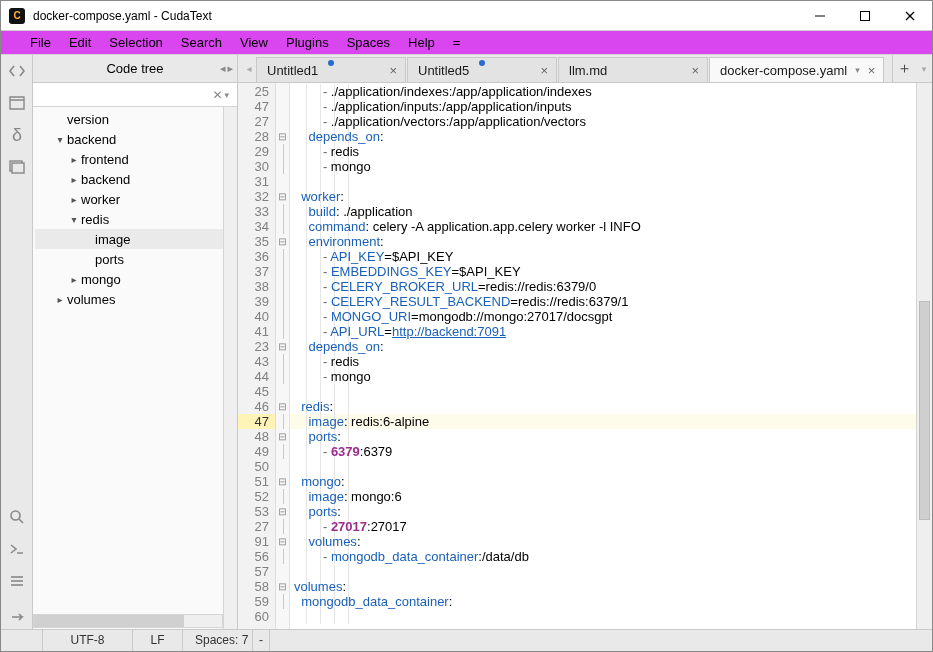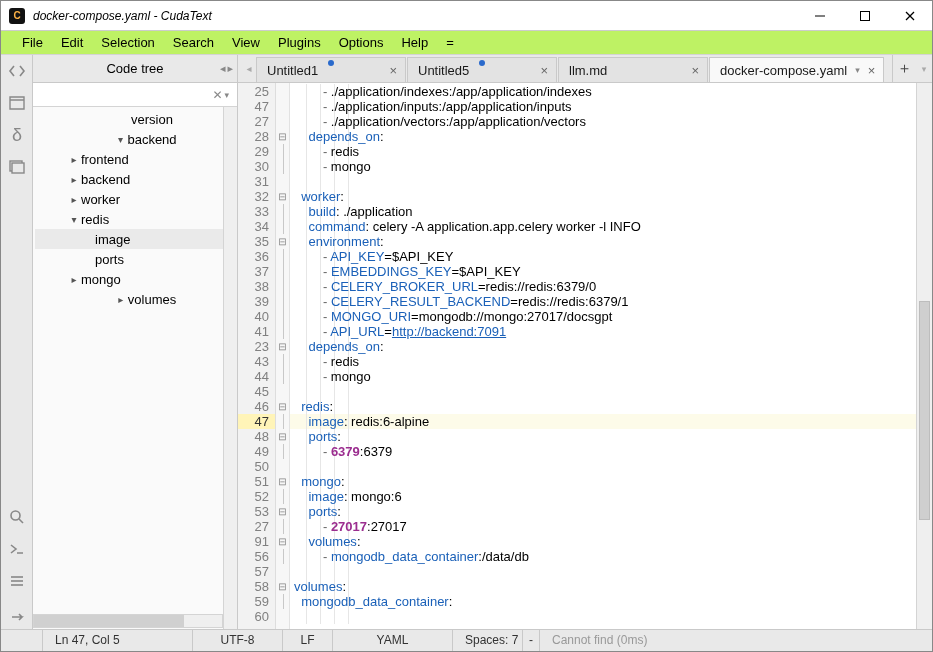--- a/index.html
+++ b/index.html
@@ -1,45 +1,45 @@
 <!DOCTYPE html>
 <html><head>
 <meta charset="utf-8">
 <style>
   * { box-sizing: border-box; margin: 0; padding: 0; font-family: "Segoe UI", Tahoma, sans-serif; }
   body { width: 933px; height: 652px; background: #fff; overflow: hidden; border: 1px solid #888; display:flex; flex-direction:column; }
   
   .titlebar { height: 30px; background: #fff; display:flex; align-items:center; border-bottom:1px solid #ccc; }
   .titlebar .icon { width:16px; height:16px; margin:0 8px; background:#111; border-radius:3px; display:flex; align-items:center; justify-content:center; color:#ffb347; font-size:10px; font-weight:bold; }
-  .titlebar .title { font-size:12px; color:#000; flex:1;font-style:italic; }
+  .titlebar .title { font-size:12px; color:#000; flex:1; }
   .titlebar .winbtns { display:flex; }
   .winbtn { width:45px; height:30px; display:flex; align-items:center; justify-content:center; font-size:12px; }
   
-  .menubar { height:24px; background:#bef264; display:flex; align-items:center; padding:0 12px; border-bottom:1px solid #d4d4d4; }
+  .menubar { height:24px; background:#d946ef; display:flex; align-items:center; padding:0 20px; border-bottom:1px solid #d4d4d4; }
   .menuitem { padding:2px 9px; font-size:13px; color:#000; }
   
   .main { flex:1; display:flex; min-height:0; }
   .lefticons { width:32px; background:#e9e9e9; border-right:1px solid #c9c9c9; display:flex; flex-direction:column; }
   .lefticons .topset, .lefticons .botset { display:flex; flex-direction:column; }
   .lefticons .topset { }
   .lefticons .spacer { flex:1; }
   .licon { width:32px; height:32px; display:flex; align-items:center; justify-content:center; color:#888; font-size:16px; }
   
   .sidebar { width:205px; background:#fafafa; border-right:1px solid #c9c9c9; display:flex; flex-direction:column; }
   .sidebar-header { height:28px; background:#e9e9e9; border-bottom:1px solid #c9c9c9; display:flex; align-items:center; justify-content:center; font-size:13px; position:relative; }
   .sidebar-header .arrows { position:absolute; right:4px; display:flex; gap:2px; color:#888; font-size:11px; }
   .sidebar-search { height:24px; display:flex; align-items:center; border-bottom:1px solid #d4d4d4; padding:0 4px; background:#fff; }
   .sidebar-search input { flex:1; border:none; outline:none; font-size:12px; background:transparent; }
   .sidebar-search .xbtn { color:#888; font-size:12px; padding:0 4px; display:flex; align-items:center; gap:2px; }
   .sidebar-search .dd { color:#888; font-size:9px; }
   .tree { flex:1; overflow:auto; padding:2px 0 2px 2px; font-size:13px; position:relative; }
   .treenode { height:20px; display:flex; align-items:center; padding-left:6px; white-space:nowrap; cursor:default; }
   .treenode .tw { width:14px; display:inline-flex; justify-content:center; color:#555; font-size:10px; }
   .treenode.selected { background:#eaeaea; }
-  .treenode.lvl1 { padding-left:18px;justify-content:center; }
+  .treenode.lvl1 { padding-left:18px; }
   .treenode.lvl2 { padding-left:32px; }
   .treenode.lvl3 { padding-left:46px; }
   .tree-scroll { position:absolute; bottom:1px; left:0; right:14px; height:14px; background:#efefef; border:1px solid #d4d4d4; display:flex; }
   .tree-scroll .thumb { width:80%; background:#d0d0d0; }
   .tree-vscroll { position:absolute; top:0; bottom:0; right:0; width:14px; background:#efefef; border-left:1px solid #d4d4d4; }
   
   .editor-area { flex:1; display:flex; flex-direction:column; min-width:0; }
   .tabbar { height:28px; background:#e9e9e9; display:flex; align-items:stretch; border-bottom:1px solid #c9c9c9; padding-left:4px; position:relative; }
   .tabbar .tabnav { width:14px; display:flex; align-items:center; justify-content:center; color:#aaa; font-size:10px; }
   .tab { display:flex; align-items:center; padding:0 8px 0 10px; border:1px solid #c9c9c9; border-bottom:none; background:#e3e3e3; margin-right:1px; margin-top:2px; font-size:13px; gap:8px; color:#1a1a1a; min-width:150px; position:relative; }
@@ -101,21 +101,21 @@
   </div>
 </div>
 
 <div class="menubar" id="menubar">
     <div class="menuitem">File</div>
     <div class="menuitem">Edit</div>
     <div class="menuitem">Selection</div>
     <div class="menuitem">Search</div>
     <div class="menuitem">View</div>
     <div class="menuitem">Plugins</div>
-    <div class="menuitem">Options</div>
+    <div class="menuitem">Spaces</div>
     <div class="menuitem">Help</div>
     <div class="menuitem">=</div>
   </div>
 
 <div class="main">
   <div class="lefticons">
     <div class="topset">
       <div class="licon">
           <svg width="18" height="18" viewBox="0 0 18 18">
             <path d="M6 4 L2 9 L6 14 M12 4 L16 9 L12 14" fill="none" stroke="#888" stroke-width="1.6"></path>
@@ -334,20 +334,17 @@
       <div class="code" id="code"><div class="line"><span class="indent-guide" style="left: 16px;"></span><span class="indent-guide" style="left: 30px;"></span><span class="indent-guide" style="left: 44px;"></span><span class="indent-guide" style="left: 58px;"></span><span style="position: relative;">        <span class="tok-punct">-</span> ./application/indexes:/app/application/indexes</span></div><div class="line"><span class="indent-guide" style="left: 16px;"></span><span class="indent-guide" style="left: 30px;"></span><span class="indent-guide" style="left: 44px;"></span><span class="indent-guide" style="left: 58px;"></span><span style="position: relative;">        <span class="tok-punct">-</span> ./application/inputs:/app/application/inputs</span></div><div class="line"><span class="indent-guide" style="left: 16px;"></span><span class="indent-guide" style="left: 30px;"></span><span class="indent-guide" style="left: 44px;"></span><span class="indent-guide" style="left: 58px;"></span><span style="position: relative;">        <span class="tok-punct">-</span> ./application/vectors:/app/application/vectors</span></div><div class="line"><span class="indent-guide" style="left: 16px;"></span><span class="indent-guide" style="left: 30px;"></span><span class="indent-guide" style="left: 44px;"></span><span class="indent-guide" style="left: 58px;"></span><span style="position: relative;">    <span class="tok-key">depends_on</span>:</span></div><div class="line"><span class="indent-guide" style="left: 16px;"></span><span class="indent-guide" style="left: 30px;"></span><span class="indent-guide" style="left: 44px;"></span><span class="indent-guide" style="left: 58px;"></span><span style="position: relative;">        <span class="tok-punct">-</span> redis</span></div><div class="line"><span class="indent-guide" style="left: 16px;"></span><span class="indent-guide" style="left: 30px;"></span><span class="indent-guide" style="left: 44px;"></span><span class="indent-guide" style="left: 58px;"></span><span style="position: relative;">        <span class="tok-punct">-</span> mongo</span></div><div class="line"><span class="indent-guide" style="left: 16px;"></span><span class="indent-guide" style="left: 30px;"></span><span class="indent-guide" style="left: 44px;"></span><span class="indent-guide" style="left: 58px;"></span><span style="position: relative;"></span></div><div class="line"><span class="indent-guide" style="left: 16px;"></span><span class="indent-guide" style="left: 30px;"></span><span class="indent-guide" style="left: 44px;"></span><span class="indent-guide" style="left: 58px;"></span><span style="position: relative;">  <span class="tok-key">worker</span>:</span></div><div class="line"><span class="indent-guide" style="left: 16px;"></span><span class="indent-guide" style="left: 30px;"></span><span class="indent-guide" style="left: 44px;"></span><span class="indent-guide" style="left: 58px;"></span><span style="position: relative;">    <span class="tok-key">build</span>: ./application</span></div><div class="line"><span class="indent-guide" style="left: 16px;"></span><span class="indent-guide" style="left: 30px;"></span><span class="indent-guide" style="left: 44px;"></span><span class="indent-guide" style="left: 58px;"></span><span style="position: relative;">    <span class="tok-key">command</span>: celery -A application.app.celery worker -l INFO</span></div><div class="line"><span class="indent-guide" style="left: 16px;"></span><span class="indent-guide" style="left: 30px;"></span><span class="indent-guide" style="left: 44px;"></span><span class="indent-guide" style="left: 58px;"></span><span style="position: relative;">    <span class="tok-key">environment</span>:</span></div><div class="line"><span class="indent-guide" style="left: 16px;"></span><span class="indent-guide" style="left: 30px;"></span><span class="indent-guide" style="left: 44px;"></span><span class="indent-guide" style="left: 58px;"></span><span style="position: relative;">        <span class="tok-punct">-</span> <span class="tok-key">API_KEY</span>=$API_KEY</span></div><div class="line"><span class="indent-guide" style="left: 16px;"></span><span class="indent-guide" style="left: 30px;"></span><span class="indent-guide" style="left: 44px;"></span><span class="indent-guide" style="left: 58px;"></span><span style="position: relative;">        <span class="tok-punct">-</span> <span class="tok-key">EMBEDDINGS_KEY</span>=$API_KEY</span></div><div class="line"><span class="indent-guide" style="left: 16px;"></span><span class="indent-guide" style="left: 30px;"></span><span class="indent-guide" style="left: 44px;"></span><span class="indent-guide" style="left: 58px;"></span><span style="position: relative;">        <span class="tok-punct">-</span> <span class="tok-key">CELERY_BROKER_URL</span>=redis://redis:6379/0</span></div><div class="line"><span class="indent-guide" style="left: 16px;"></span><span class="indent-guide" style="left: 30px;"></span><span class="indent-guide" style="left: 44px;"></span><span class="indent-guide" style="left: 58px;"></span><span style="position: relative;">        <span class="tok-punct">-</span> <span class="tok-key">CELERY_RESULT_BACKEND</span>=redis://redis:6379/1</span></div><div class="line"><span class="indent-guide" style="left: 16px;"></span><span class="indent-guide" style="left: 30px;"></span><span class="indent-guide" style="left: 44px;"></span><span class="indent-guide" style="left: 58px;"></span><span style="position: relative;">        <span class="tok-punct">-</span> <span class="tok-key">MONGO_URI</span>=mongodb://mongo:27017/docsgpt</span></div><div class="line"><span class="indent-guide" style="left: 16px;"></span><span class="indent-guide" style="left: 30px;"></span><span class="indent-guide" style="left: 44px;"></span><span class="indent-guide" style="left: 58px;"></span><span style="position: relative;">        <span class="tok-punct">-</span> <span class="tok-key">API_URL</span>=<span class="tok-link">http://backend:7091</span></span></div><div class="line"><span class="indent-guide" style="left: 16px;"></span><span class="indent-guide" style="left: 30px;"></span><span class="indent-guide" style="left: 44px;"></span><span class="indent-guide" style="left: 58px;"></span><span style="position: relative;">    <span class="tok-key">depends_on</span>:</span></div><div class="line"><span class="indent-guide" style="left: 16px;"></span><span class="indent-guide" style="left: 30px;"></span><span class="indent-guide" style="left: 44px;"></span><span class="indent-guide" style="left: 58px;"></span><span style="position: relative;">        <span class="tok-punct">-</span> redis</span></div><div class="line"><span class="indent-guide" style="left: 16px;"></span><span class="indent-guide" style="left: 30px;"></span><span class="indent-guide" style="left: 44px;"></span><span class="indent-guide" style="left: 58px;"></span><span style="position: relative;">        <span class="tok-punct">-</span> mongo</span></div><div class="line"><span class="indent-guide" style="left: 16px;"></span><span class="indent-guide" style="left: 30px;"></span><span class="indent-guide" style="left: 44px;"></span><span class="indent-guide" style="left: 58px;"></span><span style="position: relative;"></span></div><div class="line"><span class="indent-guide" style="left: 16px;"></span><span class="indent-guide" style="left: 30px;"></span><span class="indent-guide" style="left: 44px;"></span><span class="indent-guide" style="left: 58px;"></span><span style="position: relative;">  <span class="tok-key">redis</span>:</span></div><div class="line currentline"><span class="indent-guide" style="left: 16px;"></span><span class="indent-guide" style="left: 30px;"></span><span class="indent-guide" style="left: 44px;"></span><span class="indent-guide" style="left: 58px;"></span><span style="position: relative;">    <span class="tok-key">image</span>: redis:6-alpine</span></div><div class="line"><span class="indent-guide" style="left: 16px;"></span><span class="indent-guide" style="left: 30px;"></span><span class="indent-guide" style="left: 44px;"></span><span class="indent-guide" style="left: 58px;"></span><span style="position: relative;">    <span class="tok-key">ports</span>:</span></div><div class="line"><span class="indent-guide" style="left: 16px;"></span><span class="indent-guide" style="left: 30px;"></span><span class="indent-guide" style="left: 44px;"></span><span class="indent-guide" style="left: 58px;"></span><span style="position: relative;">        <span class="tok-punct">-</span> <span class="tok-num">6379</span>:6379</span></div><div class="line"><span class="indent-guide" style="left: 16px;"></span><span class="indent-guide" style="left: 30px;"></span><span class="indent-guide" style="left: 44px;"></span><span class="indent-guide" style="left: 58px;"></span><span style="position: relative;"></span></div><div class="line"><span class="indent-guide" style="left: 16px;"></span><span class="indent-guide" style="left: 30px;"></span><span class="indent-guide" style="left: 44px;"></span><span class="indent-guide" style="left: 58px;"></span><span style="position: relative;">  <span class="tok-key">mongo</span>:</span></div><div class="line"><span class="indent-guide" style="left: 16px;"></span><span class="indent-guide" style="left: 30px;"></span><span class="indent-guide" style="left: 44px;"></span><span class="indent-guide" style="left: 58px;"></span><span style="position: relative;">    <span class="tok-key">image</span>: mongo:6</span></div><div class="line"><span class="indent-guide" style="left: 16px;"></span><span class="indent-guide" style="left: 30px;"></span><span class="indent-guide" style="left: 44px;"></span><span class="indent-guide" style="left: 58px;"></span><span style="position: relative;">    <span class="tok-key">ports</span>:</span></div><div class="line"><span class="indent-guide" style="left: 16px;"></span><span class="indent-guide" style="left: 30px;"></span><span class="indent-guide" style="left: 44px;"></span><span class="indent-guide" style="left: 58px;"></span><span style="position: relative;">        <span class="tok-punct">-</span> <span class="tok-num">27017</span>:27017</span></div><div class="line"><span class="indent-guide" style="left: 16px;"></span><span class="indent-guide" style="left: 30px;"></span><span class="indent-guide" style="left: 44px;"></span><span class="indent-guide" style="left: 58px;"></span><span style="position: relative;">    <span class="tok-key">volumes</span>:</span></div><div class="line"><span class="indent-guide" style="left: 16px;"></span><span class="indent-guide" style="left: 30px;"></span><span class="indent-guide" style="left: 44px;"></span><span class="indent-guide" style="left: 58px;"></span><span style="position: relative;">        <span class="tok-punct">-</span> <span class="tok-key">mongodb_data_container</span>:/data/db</span></div><div class="line"><span class="indent-guide" style="left: 16px;"></span><span class="indent-guide" style="left: 30px;"></span><span class="indent-guide" style="left: 44px;"></span><span class="indent-guide" style="left: 58px;"></span><span style="position: relative;"></span></div><div class="line"><span class="indent-guide" style="left: 16px;"></span><span class="indent-guide" style="left: 30px;"></span><span class="indent-guide" style="left: 44px;"></span><span class="indent-guide" style="left: 58px;"></span><span style="position: relative;"><span class="tok-key">volumes</span>:</span></div><div class="line"><span class="indent-guide" style="left: 16px;"></span><span class="indent-guide" style="left: 30px;"></span><span class="indent-guide" style="left: 44px;"></span><span class="indent-guide" style="left: 58px;"></span><span style="position: relative;">  <span class="tok-key">mongodb_data_container</span>:</span></div><div class="line"><span class="indent-guide" style="left: 16px;"></span><span class="indent-guide" style="left: 30px;"></span><span class="indent-guide" style="left: 44px;"></span><span class="indent-guide" style="left: 58px;"></span><span style="position: relative;"></span></div></div>
       <div class="editor-scroll">
           <div class="thumb"></div>
         </div>
     </div>
   </div>
 </div>
 
 <div class="statusbar">
   <div class="cell first"></div>
-  <div class="cell" style="width:150px;">Ln 47, Col 5</div>
   <div class="cell" style="width:90px;text-align:center;">UTF-8</div>
   <div class="cell" style="width:50px;text-align:center;">LF</div>
-  <div class="cell" style="width:120px;text-align:center;">YAML</div>
   <div class="cell" style="width:70px;">Spaces: 7</div>
   <div class="cell sep">-</div>
-  <div class="cell dim" style="border-right:none;flex:1;">Cannot find (0ms)</div>
 </div>
 
 </body></html>

